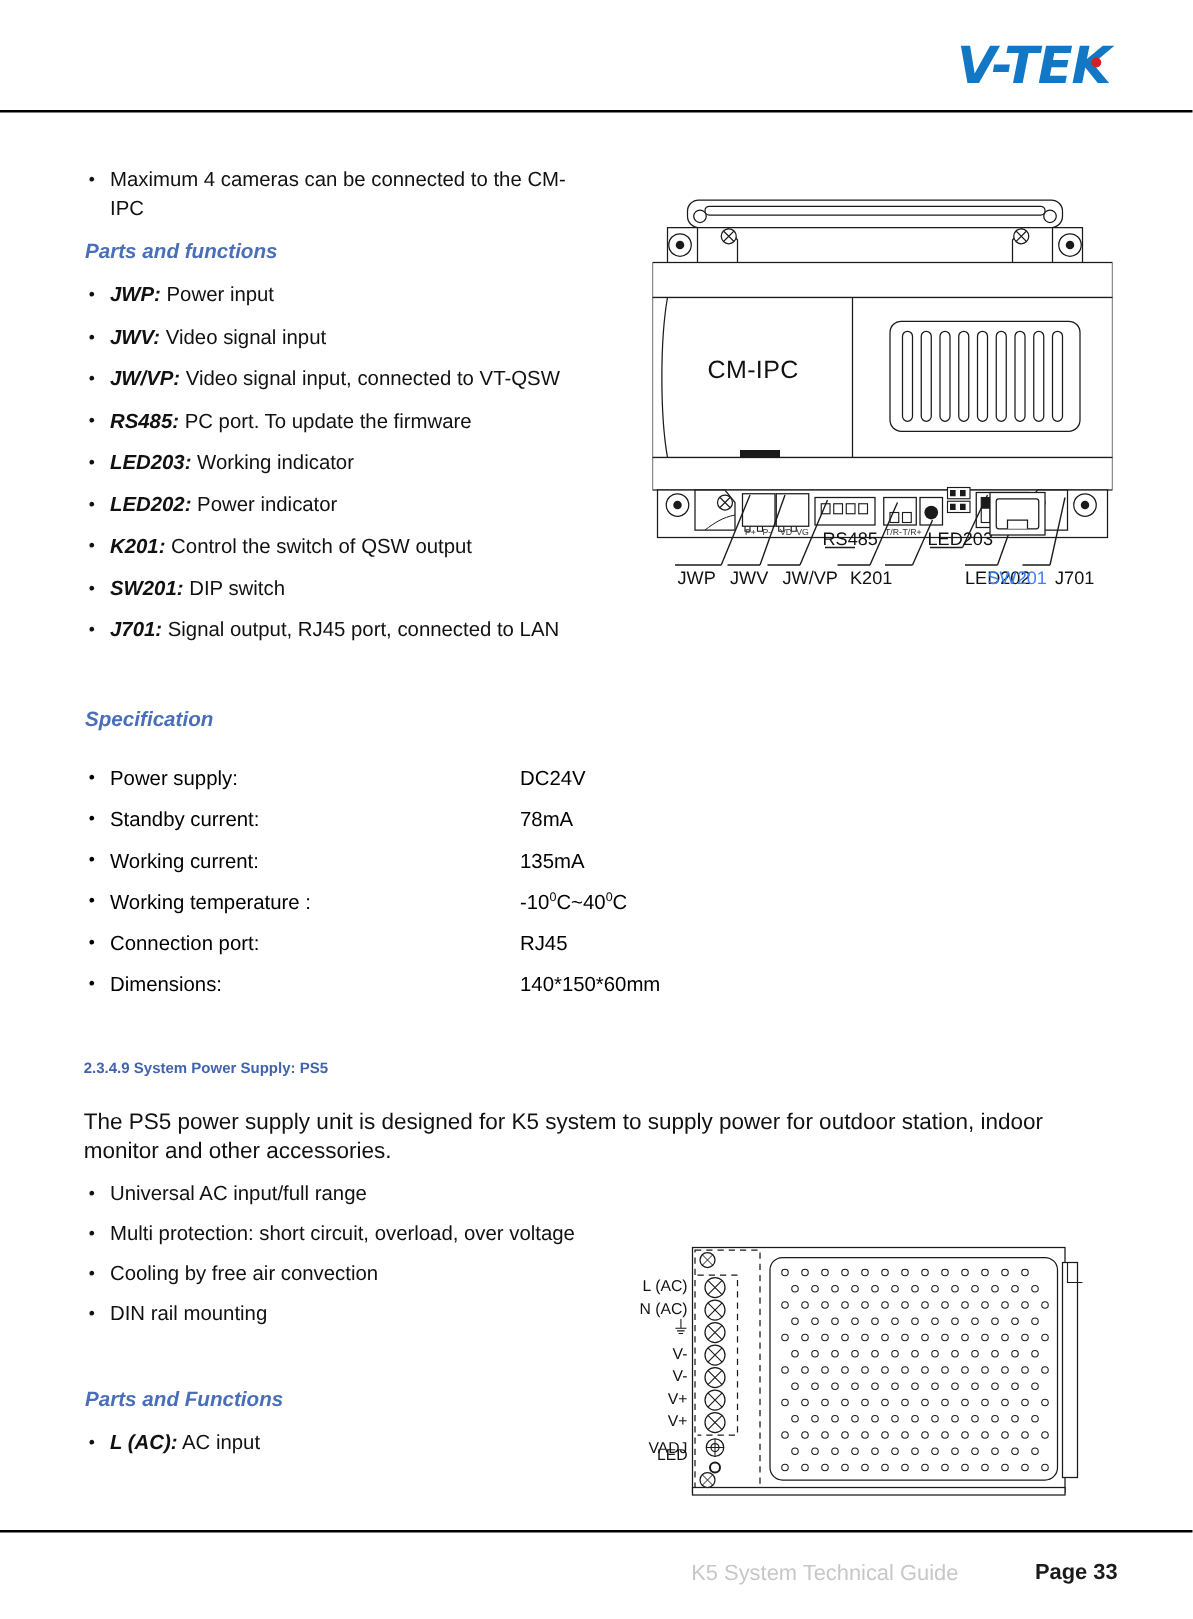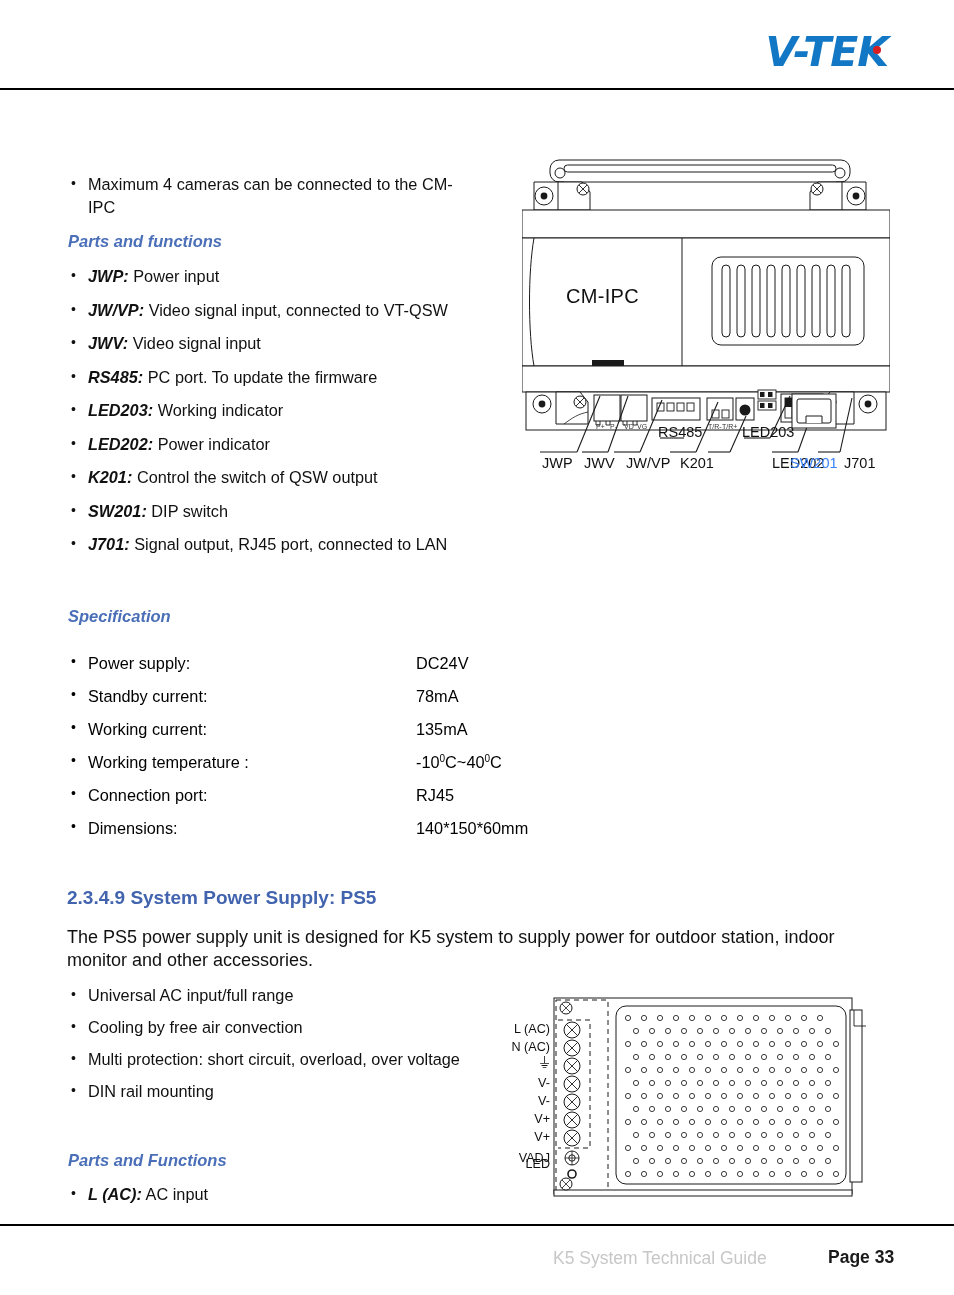--- a/index.html
+++ b/index.html
@@ -65,31 +65,31 @@
   .footer-page {
     position: absolute;
     left: 828px; top: 1247px;
     font-size: 17.5px;
     font-weight: bold;
     color: #1a1a1a;
     white-space: nowrap;
   }
 
   
-  .blk { position: absolute; margin-top: 40px; }
+  .blk { position: absolute; }
 
   .subhead {
     font-size: 16.5px;
     font-weight: bold;
     font-style: italic;
     color: #4a6fb8;
     white-space: nowrap;
   }
   .sec-head {
-    font-size: 19px;
+    font-size: 12px;
     font-weight: bold;
     color: #4264ae;
     white-space: nowrap;
   }
   .para {
     font-size: 18px;
     color: #111;
     line-height: 23px;
   }
 
@@ -188,26 +188,26 @@
 
 <div class="blk subhead" style="left:68px; top:192px;">Parts and functions</div>
 
 <div class="blk" style="left:66px; top:225px; width:420px;">
   <ul class="bl spaced">
     <li>
       <span class="term">JWP:</span>
       <span>Power input</span>
     </li>
     <li>
+      <span class="term">JWV:</span>
+      <span>Video signal input</span>
+    </li>
+    <li>
       <span class="term">JW/VP:</span>
       <span>Video signal input, connected to VT-QSW</span>
-    </li>
-    <li>
-      <span class="term">JWV:</span>
-      <span>Video signal input</span>
     </li>
     <li>
       <span class="term">RS485:</span>
       <span>PC port. To update the firmware</span>
     </li>
     <li>
       <span class="term">LED203:</span>
       <span>Working indicator</span>
     </li>
     <li>
@@ -261,24 +261,24 @@
 <div class="blk sec-head" style="left:67px; top:847px;">2.3.4.9 System Power Supply: PS5</div>
 
 <div class="blk para" style="left:67px; top:886px; width:820px;">The PS5 power supply unit is designed for K5 system to supply power for outdoor station, indoor monitor and other accessories.</div>
 
 <div class="blk" style="left:66px; top:944px; width:560px;">
   <ul class="bl tight">
     <li>
       <span>Universal AC input/full range</span>
     </li>
     <li>
+      <span>Multi protection: short circuit, overload, over voltage</span>
+    </li>
+    <li>
       <span>Cooling by free air convection</span>
-    </li>
-    <li>
-      <span>Multi protection: short circuit, overload, over voltage</span>
     </li>
     <li>
       <span>DIN rail mounting</span>
     </li>
   </ul>
 </div>
 
 <div class="blk subhead" style="left:68px; top:1111px;">Parts and Functions</div>
 
 <div class="blk" style="left:66px; top:1143px; width:400px;">

